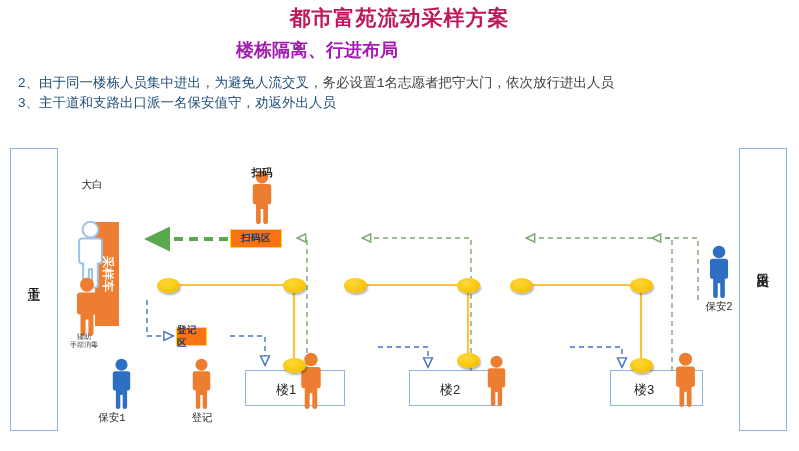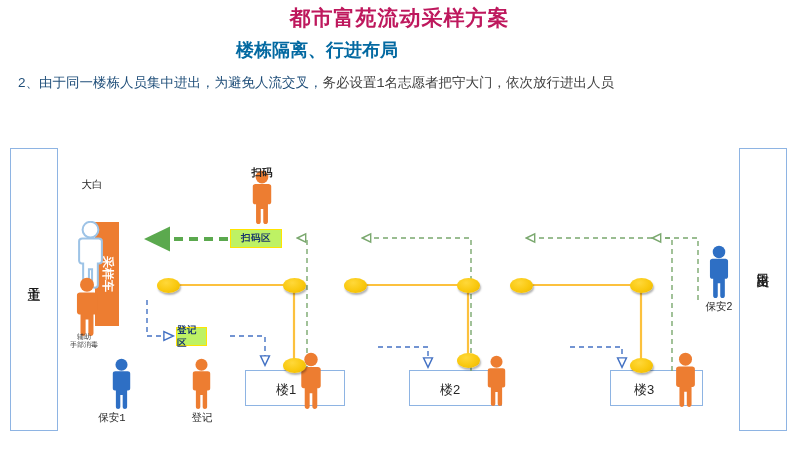--- a/index.html
+++ b/index.html
@@ -5,37 +5,37 @@
   html,body{margin:0;padding:0;background:#ffffff;}
   body{width:799px;height:451px;position:relative;overflow:hidden;
        font-family:"Liberation Sans","DejaVu Sans",sans-serif;}
 
   #stage{position:absolute;left:0;top:0;width:799px;height:451px;}
 
   
   .title-main{position:absolute;left:0;top:4px;width:799px;text-align:center;
     font-size:21px;font-weight:bold;color:#be185d;letter-spacing:1px;}
   .title-sub{position:absolute;left:0;top:38px;width:634px;text-align:center;
-    font-size:18px;font-weight:bold;color:#0369a1;font-family:"Liberation Serif","DejaVu Serif",serif;}
+    font-size:18px;font-weight:bold;color:#a21caf;font-family:"Liberation Serif","DejaVu Serif",serif;}
 
   
   .bullets{position:absolute;left:18px;top:73px;width:760px;}
   .bline{font-size:13.5px;color:#1f4e79;line-height:19px;white-space:nowrap;}
   .hl{color:#404040;font-family:Liberation Mono, monospace;}
 
   
   .roadbox{position:absolute;border:1px solid #8eb4e3;background:#ffffff;box-sizing:border-box;}
   .vtext{position:absolute;left:0;width:100%;text-align:center;
     font-size:13px;color:#1a1a1a;line-height:17px;}
 
   
   .bldgbox{position:absolute;border:1px solid #8eb4e3;background:#fff;box-sizing:border-box;}
   .bldglabel{position:absolute;font-size:13px;color:#262626;white-space:nowrap;}
 
-  .zonebox{position:absolute;background:#bef264;border:1.5px solid #ffe400;
+  .zonebox{position:absolute;background:#f97316;border:1.5px solid #ffe400;
     box-sizing:border-box;color:#18366b;font-size:9.5px;font-weight:bold;
     display:flex;align-items:center;justify-content:center;letter-spacing:.5px;}
 
   .samplecar{position:absolute;background:#ed7d31;}
   .samplecar span{position:absolute;left:50%;top:50%;color:#ffffff;font-size:12px;
     font-weight:bold;white-space:nowrap;
     transform:translate(-50%,-50%) rotate(90deg);transform-origin:center center;}
   .plabel{position:absolute;font-size:10.5px;color:#262626;white-space:nowrap;text-align:center;}
   .plabel.tiny{font-size:7px;line-height:8.5px;color:#3a3a3a;}
 
@@ -50,20 +50,23 @@
 <body>
 
 <div id="stage">
 
   <div class="title-main">都市富苑流动采样方案</div>
   <div class="title-sub">楼栋隔离、行进布局</div>
 
   <div class="bullets">
     <div class="bline">
       <span>2、由于同一楼栋人员集中进出，为避免人流交叉，</span><span class="hl">务必设置1名志愿者把守大门，依次放行进出人员</span>
+    </div>
+    <div class="bline">
+      <span>3、主干道和支路出口派一名保安值守，劝返外出人员</span>
     </div>
   </div>
 
   <div class="roadbox" style="left:10px;top:148px;width:48px;height:283px;">
     <div class="vtext" style="top:115px;"><span style="writing-mode:vertical-rl;text-orientation:upright;display:inline-block;">主干道</span></div>
   </div>
 
   <div class="roadbox" style="left:739px;top:148px;width:48px;height:283px;">
     <div class="vtext" style="top:102px;"><span style="writing-mode:vertical-rl;text-orientation:upright;display:inline-block;">支路出口</span></div>
   </div>

